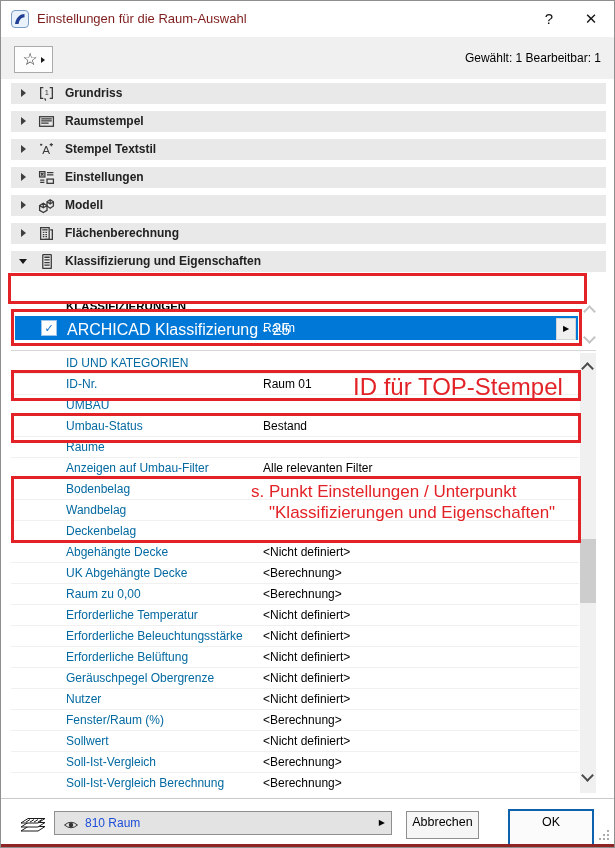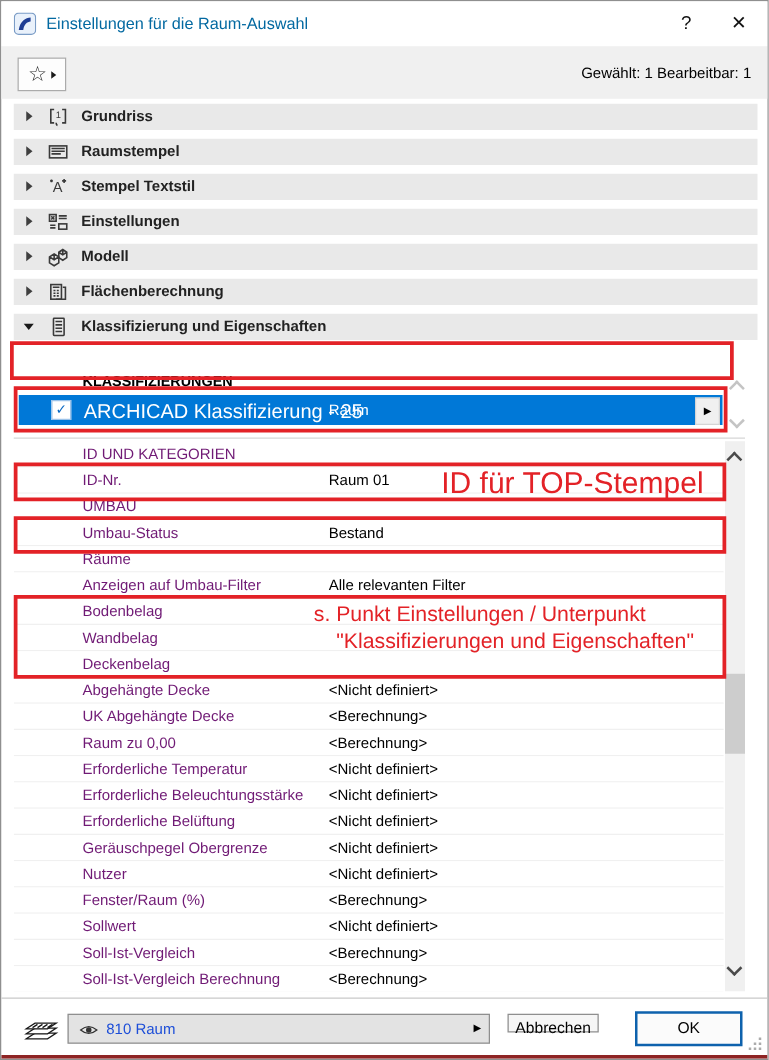--- a/index.html
+++ b/index.html
@@ -1,21 +1,21 @@
 <!DOCTYPE html>
 <html><head>
 <meta charset="utf-8">
 <style>
   html,body{margin:0;padding:0;background:#c8c8c8;font-family:"Liberation Sans","DejaVu Sans",sans-serif;}
   .dialog{position:relative;width:615px;height:848px;background:#fff;border:1px solid #8f8f8f;box-sizing:border-box;overflow:hidden;}
   .bottom-edge{position:absolute;left:0;bottom:0;width:100%;height:3px;background:#8e2424;}
   
   .titlebar{position:absolute;top:0;left:0;width:100%;height:36px;background:#fff;}
   .app-icon{position:absolute;left:10px;top:9px;width:18px;height:18px;}
-  .title-text{position:absolute;left:36px;top:10px;font-size:13px;color:#0369a1;white-space:nowrap;}
+  .title-text{position:absolute;left:36px;top:10px;font-size:13px;color:#7f1d1d;white-space:nowrap;}
   .tb-btn{position:absolute;top:0;width:34px;height:36px;text-align:center;line-height:36px;font-size:15px;color:#111;cursor:default;}
   .tb-help{right:48px;}
   .tb-close{right:6px;}
   
   .toolbar{position:absolute;top:36px;left:0;width:100%;height:42px;background:#f0f0f0;}
   .fav-btn{position:absolute;left:13px;top:9px;width:37px;height:25px;background:#fdfdfd;border:1px solid #ababab;display:flex;align-items:center;justify-content:center;gap:3px;}
   .fav-star{font-size:17px;color:#2e2e2e;line-height:1;}
   .tri-r-sm{width:0;height:0;border-left:4px solid #1a1a1a;border-top:3px solid transparent;border-bottom:3px solid transparent;}
   .sel-status{position:absolute;right:13px;top:14px;font-size:12px;color:#000;}
   
@@ -36,37 +36,37 @@
   .mini-scroll{position:absolute;left:584px;width:12px;height:12px;}
   .chev{display:inline-block;width:7px;height:7px;border-left:2px solid #666;border-top:2px solid #666;}
   .chev.up{transform:rotate(45deg);}
   .chev.down{transform:rotate(225deg);}
   .chev.light{border-color:#c4c4c4;}
   .chev.dark{border-color:#4a4a4a;}
   .sep-line{position:absolute;left:10px;top:349px;width:585px;height:0;border-top:1px solid #d6d6d6;}
   
   .props{position:absolute;left:10px;top:352px;width:568px;height:440px;overflow:hidden;background:#fff;}
   .prow{position:relative;height:20px;border-bottom:1px solid #f0f0f0;background:#fff;}
-  .plabel{position:absolute;left:55px;top:50%;transform:translateY(-50%);font-size:12px;color:#701a75;white-space:nowrap;}
+  .plabel{position:absolute;left:55px;top:50%;transform:translateY(-50%);font-size:12px;color:#0369a1;white-space:nowrap;}
   .pvalue{position:absolute;left:252px;top:50%;transform:translateY(-50%);font-size:12px;color:#000;white-space:nowrap;}
   
   .scrollbar{position:absolute;left:579px;top:352px;width:16px;height:440px;background:#f0f0f0;}
   .sb-up{position:absolute;left:3px;top:6px;}
   .sb-down{position:absolute;left:3px;bottom:9px;}
   .sb-thumb{position:absolute;left:0;top:186px;width:16px;height:64px;background:#cdcdcd;}
   
   .footer-sep{position:absolute;left:0;top:797px;width:100%;border-top:1px solid #c9c9c9;}
   .layers-icon{position:absolute;left:16px;top:810px;}
   .layer-combo{position:absolute;left:53px;top:810px;width:338px;height:24px;background:#e3e3e3;border:1px solid #8f8f8f;box-sizing:border-box;}
   .combo-eye{position:absolute;left:8px;top:5px;}
   .combo-text{position:absolute;left:30px;top:4px;font-size:12px;color:#1d4ed8;}
   .combo-arrow{position:absolute;right:6px;top:6px;font-size:8px;color:#000;}
   .btn{position:absolute;box-sizing:border-box;text-align:center;font-size:12.5px;color:#000;background:#f6f6f6;border:1px solid #8f8f8f;}
-  .btn-cancel{left:405px;top:810px;width:73px;height:15px;line-height:21px;}
-  .btn-ok{left:507px;top:808px;width:86px;height:28px;line-height:23px;background:#fbfbfb;border:2px solid #0e62ad;}
+  .btn-cancel{left:405px;top:810px;width:73px;height:28px;line-height:21px;}
+  .btn-ok{left:507px;top:808px;width:86px;height:38px;line-height:23px;background:#fbfbfb;border:2px solid #0e62ad;}
   .grip{position:absolute;right:5px;bottom:7px;width:10px;height:10px;}
   .grip i{position:absolute;width:2px;height:2px;background:#ababab;}
   
   .redbox{position:absolute;border:3px solid #e32227;pointer-events:none;box-sizing:border-box;}
   .box-acc{left:7px;top:272px;width:579px;height:31px;}
   .box-cls{left:10px;top:308px;width:571px;height:37px;}
   .box-idnr{left:10px;top:369px;width:570px;height:31px;}
   .box-umbau{left:10px;top:412px;width:570px;height:30px;}
   .box-raeume{left:10px;top:475px;width:570px;height:67px;}
   .red-note{position:absolute;color:#e32227;pointer-events:none;white-space:nowrap;}

